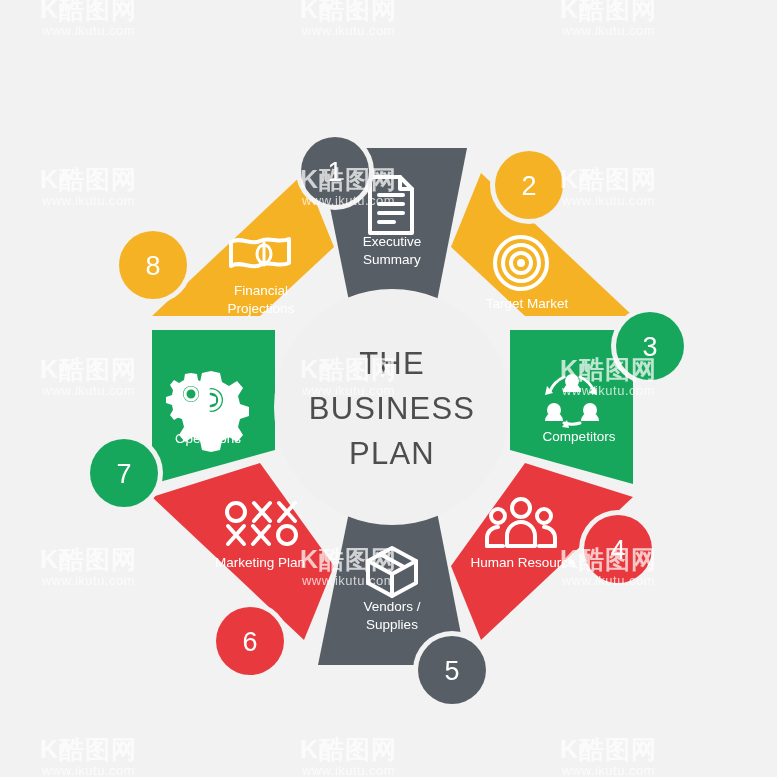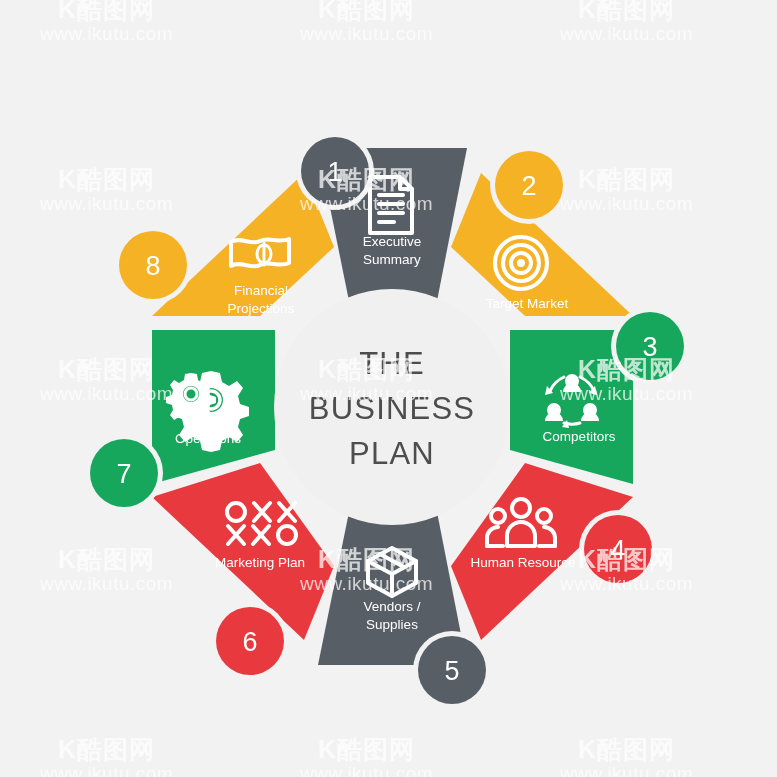--- a/index.html
+++ b/index.html
@@ -35,21 +35,21 @@
     user-select: none;
   }
   .wm .wm-logo {
     font-size: 25px;
     font-weight: bold;
     letter-spacing: 1px;
     white-space: nowrap;
     display: block;
   }
   .wm .wm-url {
-    font-size: 19px;
+    font-size: 13px;
     letter-spacing: 0.5px;
     white-space: nowrap;
     display: block;
     margin-top: 2px;
   }
   svg.wheel {
     position: absolute;
     left: 0;
     top: 0;
     z-index: 2;

